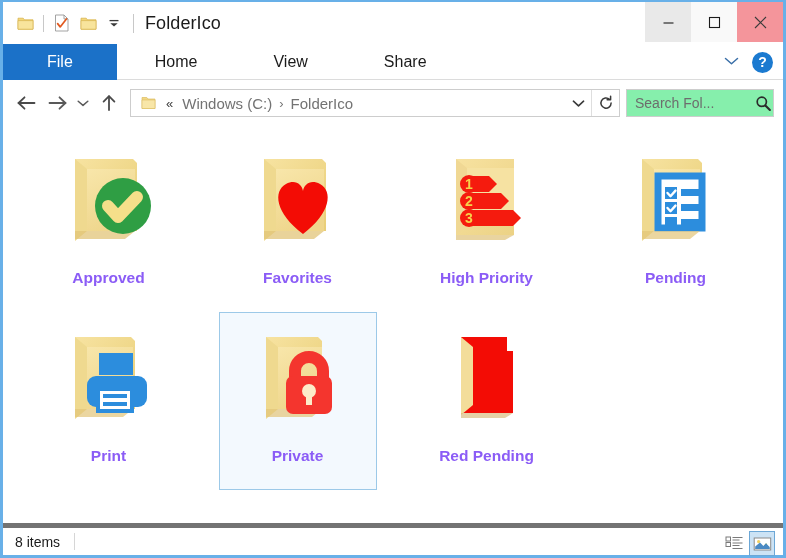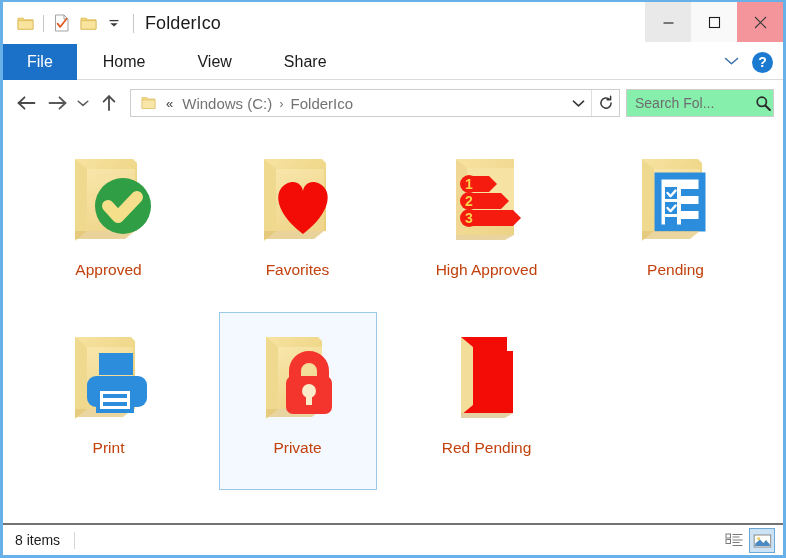--- a/index.html
+++ b/index.html
@@ -81,29 +81,29 @@
     height: 36px;
     background: #ffffff;
     border-bottom: 1px solid #dcdcdc;
     display: flex;
     align-items: stretch;
     flex: 0 0 auto;
     position: relative;
   }
   .rtab {
     display: flex; align-items: center; justify-content: center;
-    padding: 0 26px;
+    padding: 0 38px;
     font-size: 16px;
     color: #1b1b1b;
     height: 36px;
   }
   .rtab.active {
     background: #1b71c8;
     color: #ffffff;
-    padding: 0 24px;
+    padding: 0 44px;
   }
   #ribbon-right {
     position: absolute;
     right: 10px; top: 0; height: 36px;
     display: flex; align-items: center; gap: 12px;
   }
   #help-btn {
     width: 21px; height: 21px;
     border-radius: 50%;
     background: #1b7ad0;
@@ -229,32 +229,33 @@
   .item.selected {
     border: 1px solid #9cc9e8;
     background: #f3f9fe;
   }
   .icon-wrap {
     width: 116px; height: 116px;
     position: relative;
     display: flex; align-items: center; justify-content: center;
   }
   .item-label {
-    margin-top: 4px;
+    margin-top: 12px;
     font-size: 15.5px;
-    color: #c2410c;
+    color: #8b5cf6;
     text-align: center;
     white-space: nowrap;
+    font-weight: bold;
   }
 
   
   #statusbar {
     height: 32px;
     background: #ffffff;
-    border-top: 2px solid #737373;
+    border-top: 5px solid #737373;
     display: flex;
     align-items: center;
     padding: 0 0 0 12px;
     flex: 0 0 auto;
     position: relative;
   }
   #status-count {
     font-size: 14px;
     color: #1b1b1b;
   }
@@ -484,21 +485,21 @@
               <path d="M36 67h46l8 8-8 8H36z" fill="#f51b0e"></path>
               <circle cx="38" cy="41" r="9" fill="#f51b0e"></circle>
               <circle cx="38" cy="58" r="9" fill="#f51b0e"></circle>
               <circle cx="38" cy="75" r="9" fill="#f51b0e"></circle>
               <text x="38" y="46" font-family="Liberation Sans, sans-serif" font-size="14" font-weight="bold" fill="#f6d24a" text-anchor="middle">1</text>
               <text x="38" y="63" font-family="Liberation Sans, sans-serif" font-size="14" font-weight="bold" fill="#f6d24a" text-anchor="middle">2</text>
               <text x="38" y="80" font-family="Liberation Sans, sans-serif" font-size="14" font-weight="bold" fill="#f6d24a" text-anchor="middle">3</text>
             </g>
           </svg>
         </div>
-        <div class="item-label">High Approved</div>
+        <div class="item-label">High Priority</div>
       </div>
 
       <div class="item">
         <div class="icon-wrap">
           <svg width="112" height="112" viewBox="0 0 112 112">
             <path d="M22 16h56l4 4v68H22z" fill="url(#fbOpen)"></path>
             <path d="M22 16l12 10v62l-12 10z" fill="#efd98f"></path>
             <path d="M34 26h46v62H34z" fill="url(#ffOpen)"></path>
             <rect x="38" y="33" width="44" height="52" fill="#ffffff"></rect>
             <rect x="38" y="33" width="44" height="52" fill="none" stroke="#2c8ddd" stroke-width="7"></rect>

